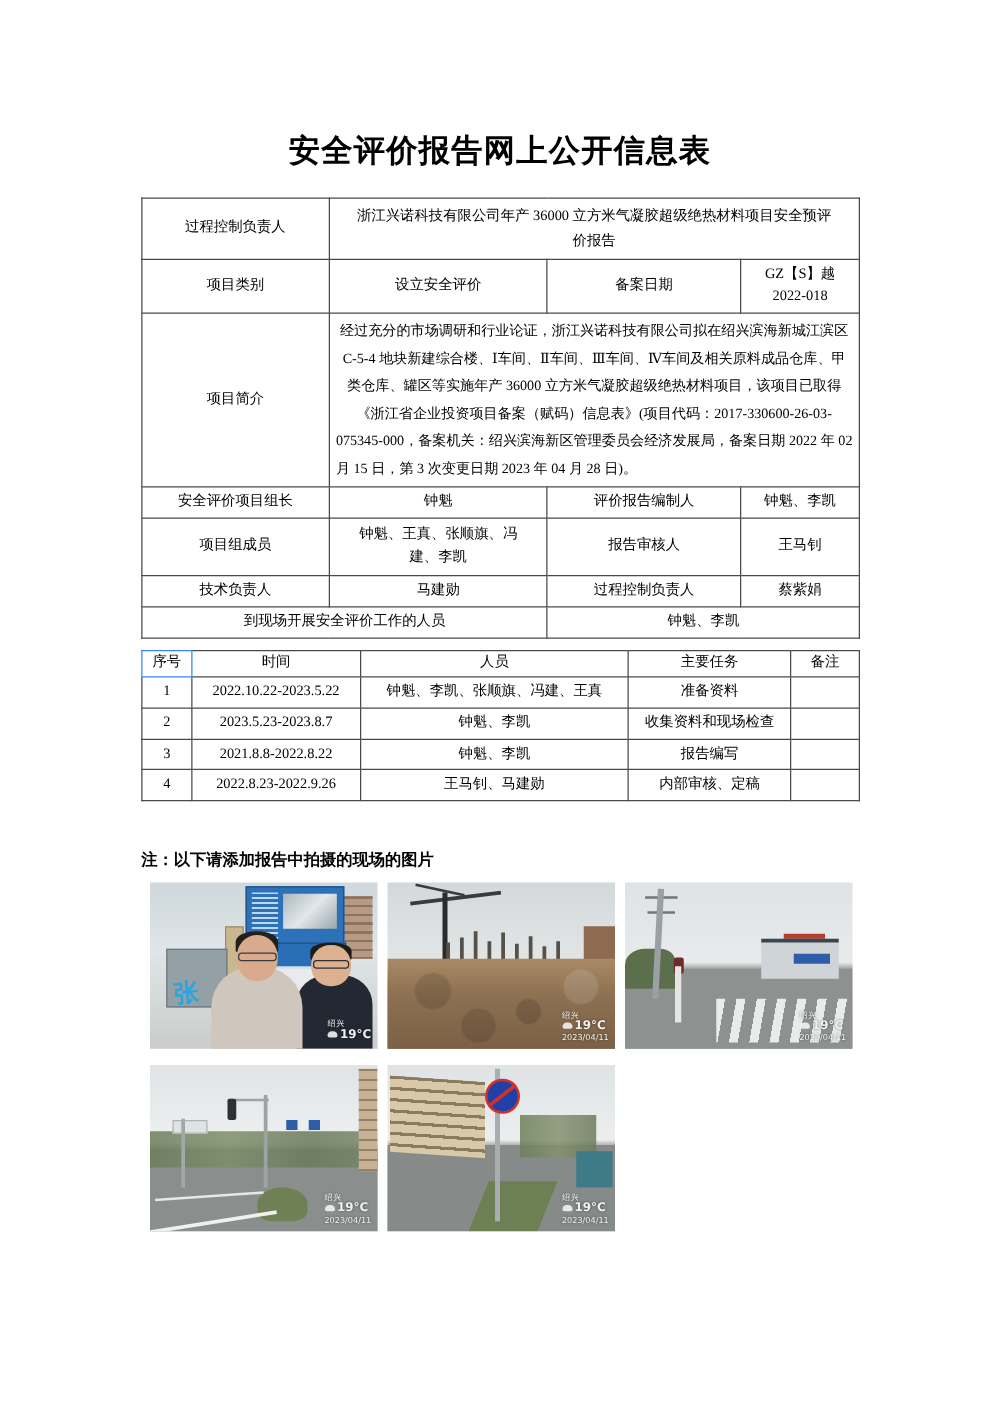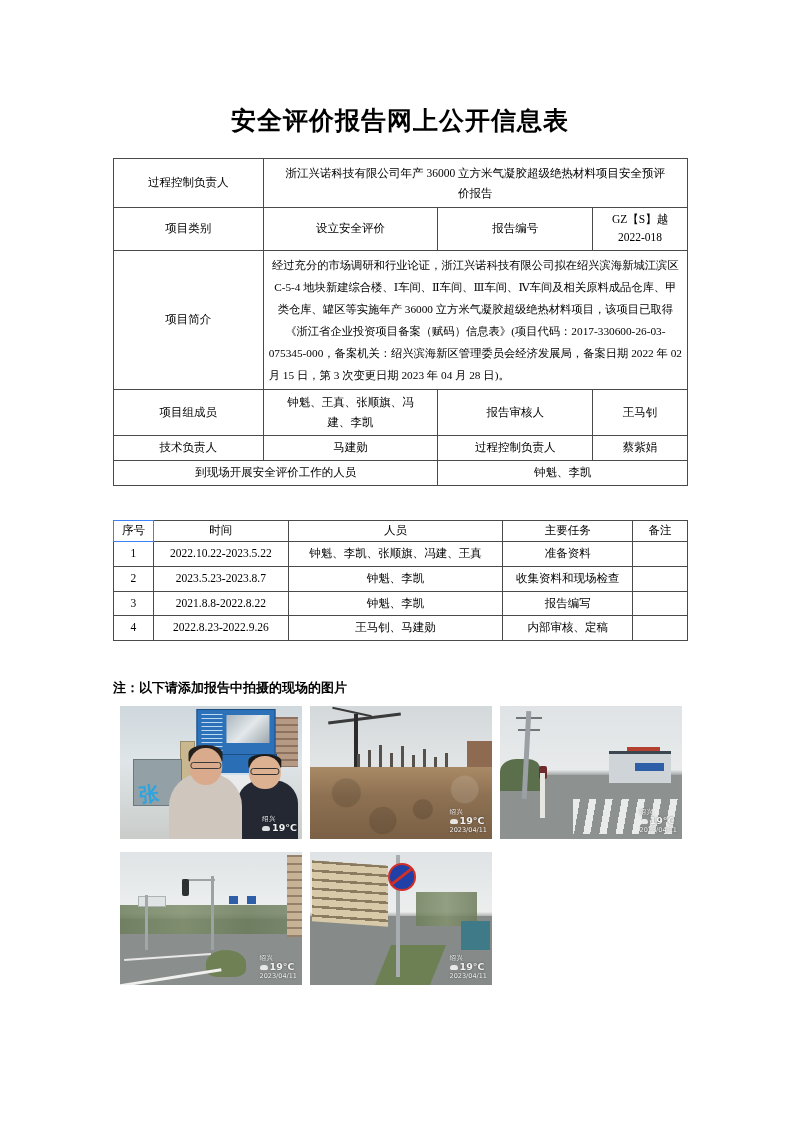--- a/index.html
+++ b/index.html
@@ -356,26 +356,32 @@
       <col style="width:95px">
     </colgroup>
     <tbody>
       <tr>
         <td class="label" style="height:38px">过程控制负责人</td>
         <td colspan="3" style="padding:4px 19px; line-height:1.75">浙江兴诺科技有限公司年产 36000 立方米气凝胶超级绝热材料项目安全预评价报告</td>
       </tr>
       <tr class="row-h">
         <td class="label">项目类别</td>
         <td>设立安全评价</td>
-        <td>报告编号</td>
+        <td>备案日期</td>
         <td>GZ【S】越 2022-018</td>
       </tr>
       <tr>
         <td class="label">项目简介</td>
         <td colspan="3" class="para">经过充分的市场调研和行业论证，浙江兴诺科技有限公司拟在绍兴滨海新城江滨区 C-5-4 地块新建综合楼、Ⅰ车间、Ⅱ车间、Ⅲ车间、Ⅳ车间及相关原料成品仓库、甲类仓库、罐区等实施年产 36000 立方米气凝胶超级绝热材料项目，该项目已取得《浙江省企业投资项目备案（赋码）信息表》(项目代码：2017-330600-26-03-075345-000，备案机关：绍兴滨海新区管理委员会经济发展局，备案日期 2022 年 02 月 15 日，第 3 次变更日期 2023 年 04 月 28 日)。</td>
+      </tr>
+      <tr class="row-h">
+        <td class="label">安全评价项目组长</td>
+        <td>钟魁</td>
+        <td>评价报告编制人</td>
+        <td>钟魁、李凯</td>
       </tr>
       <tr>
         <td class="label" style="height:34px">项目组成员</td>
         <td style="padding:3px 16px; line-height:1.7">钟魁、王真、张顺旗、冯建、李凯</td>
         <td>报告审核人</td>
         <td>王马钊</td>
       </tr>
       <tr class="row-h">
         <td class="label">技术负责人</td>
         <td>马建勋</td>

